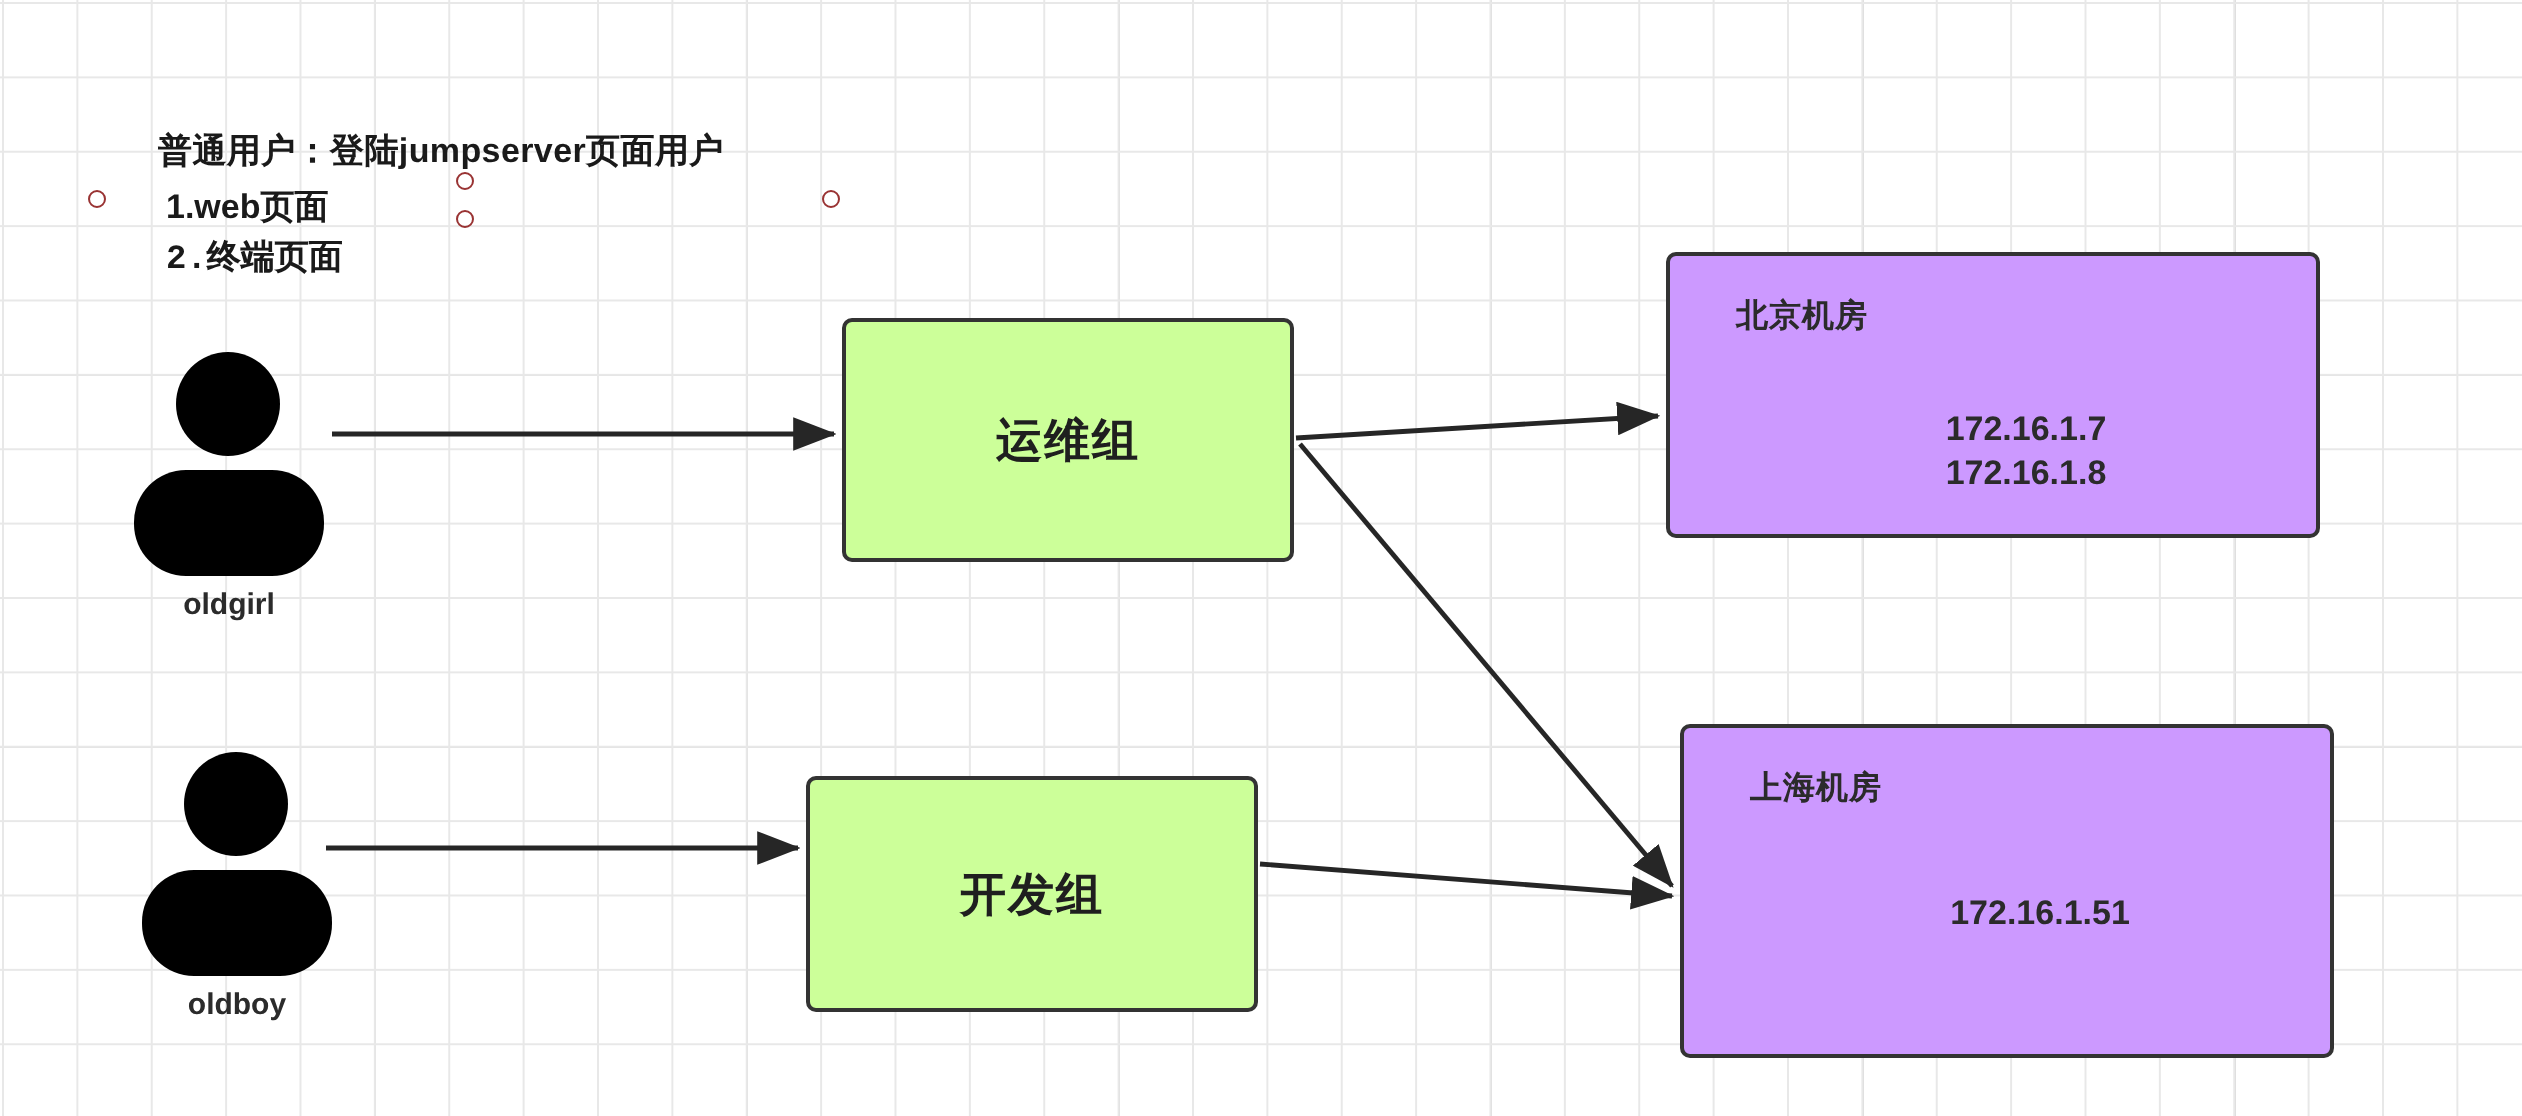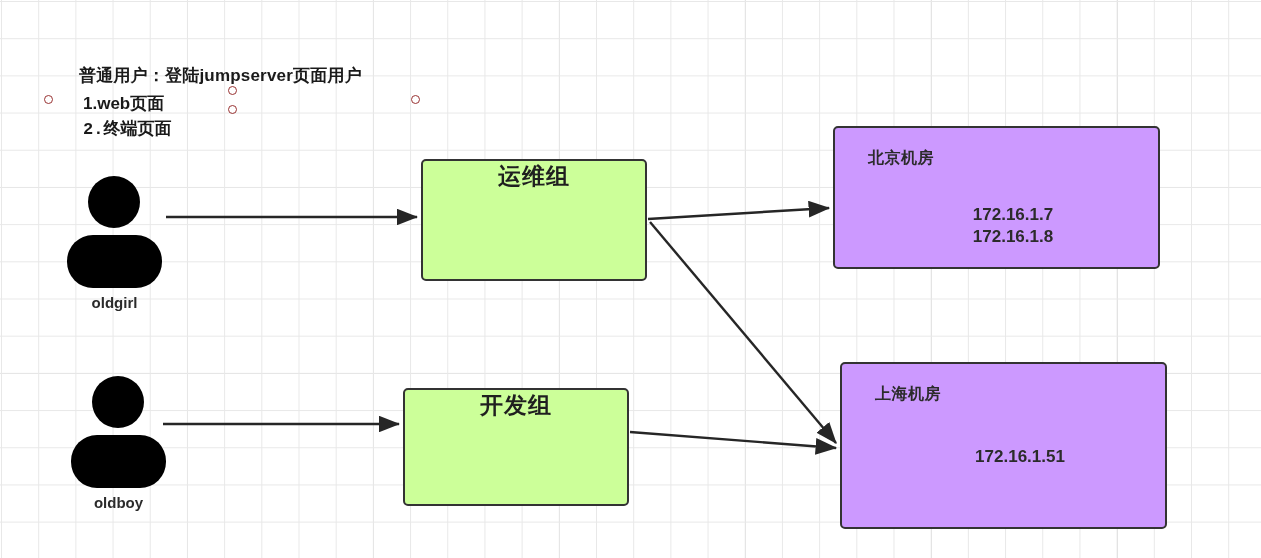--- a/index.html
+++ b/index.html
@@ -104,21 +104,21 @@
   
   .box {
     position: absolute;
     box-sizing: border-box;
     border: 2.5px solid #333333;
     border-radius: 5px;
   }
   .box-green {
     background: #ccff99;
     display: flex;
-    align-items: flex-start;
+    align-items: center;
     justify-content: center;
   }
   .box-green .gtitle {
     font-size: 23px;
     font-weight: bold;
     color: #1f1f1f;
     letter-spacing: 1px;
   }
   .box-purple {
     background: #cc99ff;

